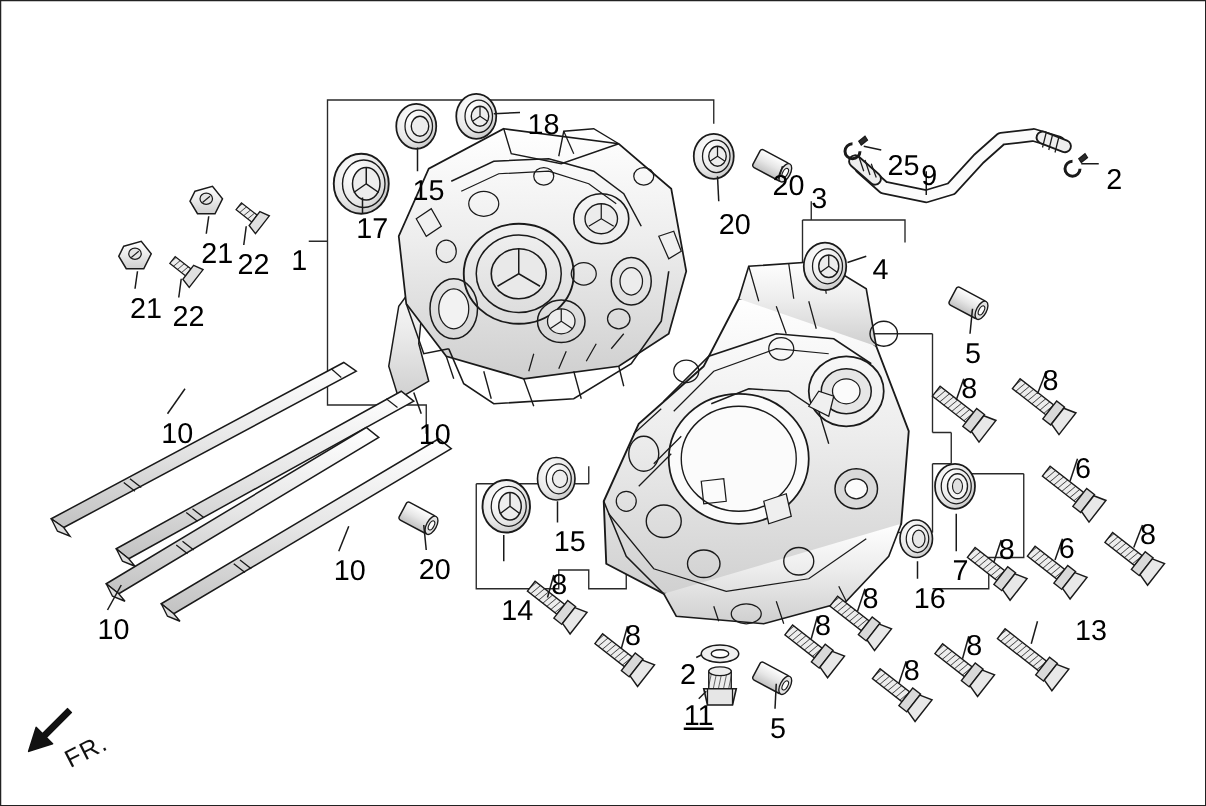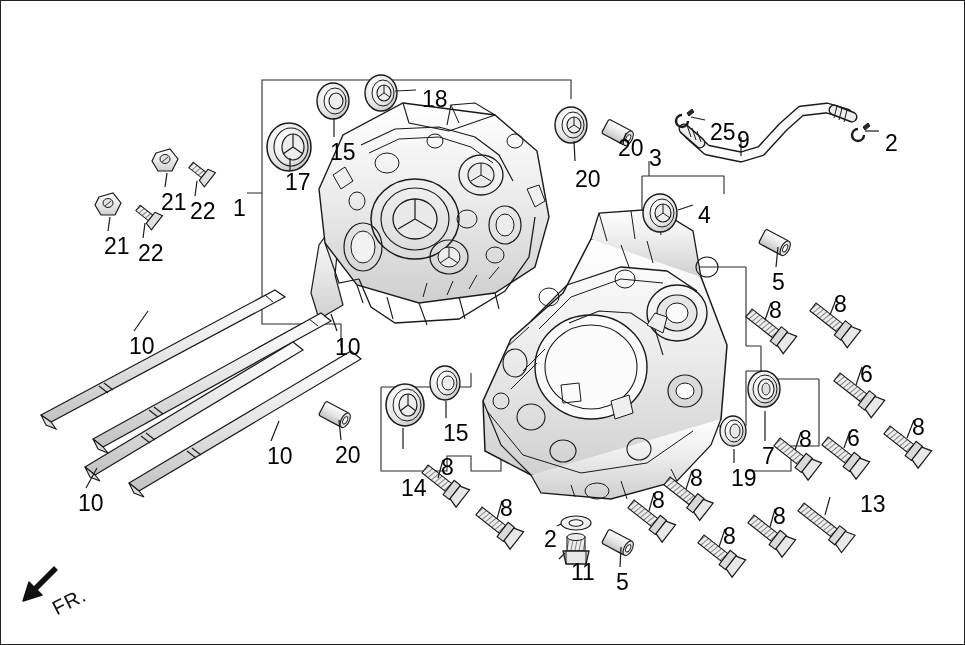--- a/index.html
+++ b/index.html
@@ -433,27 +433,27 @@
       <div class="lbl" style="left: 651px; top: 488px;">8</div>
       <div class="lbl" style="left: 772px; top: 504px;">8</div>
       <div class="lbl" style="left: 722px; top: 524px;">8</div>
       <div class="lbl" style="left: 499px; top: 496px;">8</div>
       <div class="lbl" style="left: 440px; top: 455px;">8</div>
       <div class="lbl" style="left: 736px; top: 128px;">9</div>
       <div class="lbl" style="left: 128px; top: 334px;">10</div>
       <div class="lbl" style="left: 334px; top: 335px;">10</div>
       <div class="lbl" style="left: 266px; top: 444px;">10</div>
       <div class="lbl" style="left: 77px; top: 491px;">10</div>
-      <div class="lbl" style="left: 570px; top: 560px;">11</div>
+      <div class="lbl" style="left: 546px; top: 560px; text-decoration: underline;">11</div>
       <div class="lbl" style="left: 543px; top: 527px;">2</div>
       <div class="lbl" style="left: 827px; top: 492px; padding-left: 32px;">13</div>
       <div class="lbl" style="left: 400px; top: 476px;">14</div>
       <div class="lbl" style="left: 329px; top: 140px;">15</div>
       <div class="lbl" style="left: 442px; top: 421px;">15</div>
-      <div class="lbl" style="left: 730px; top: 466px;">19</div>
+      <div class="lbl" style="left: 730px; top: 466px;">16</div>
       <div class="lbl" style="left: 284px; top: 170px;">17</div>
       <div class="lbl" style="left: 421px; top: 87px;">18</div>
       <div class="lbl" style="left: 574px; top: 167px;">20</div>
       <div class="lbl" style="left: 617px; top: 136px;">20</div>
       <div class="lbl" style="left: 334px; top: 443px;">20</div>
       <div class="lbl" style="left: 160px; top: 190px;">21</div>
       <div class="lbl" style="left: 103px; top: 234px;">21</div>
       <div class="lbl" style="left: 189px; top: 199px;">22</div>
       <div class="lbl" style="left: 137px; top: 241px;">22</div>
       <div class="lbl" style="left: 709px; top: 120px;">25</div>

